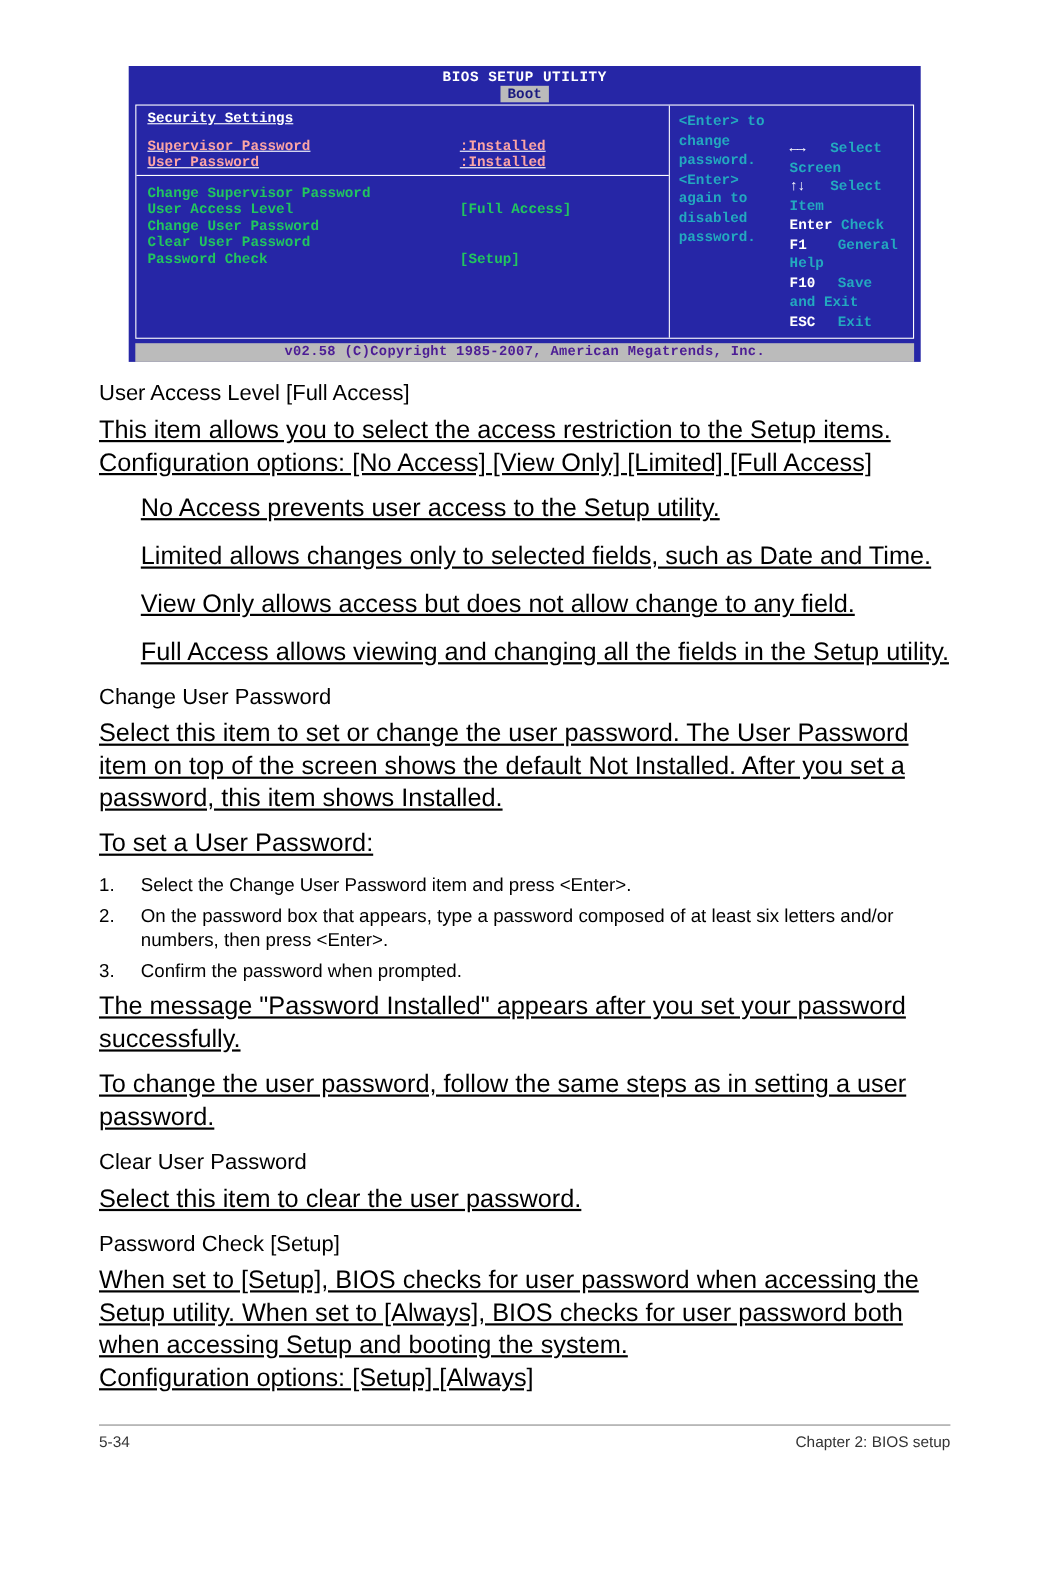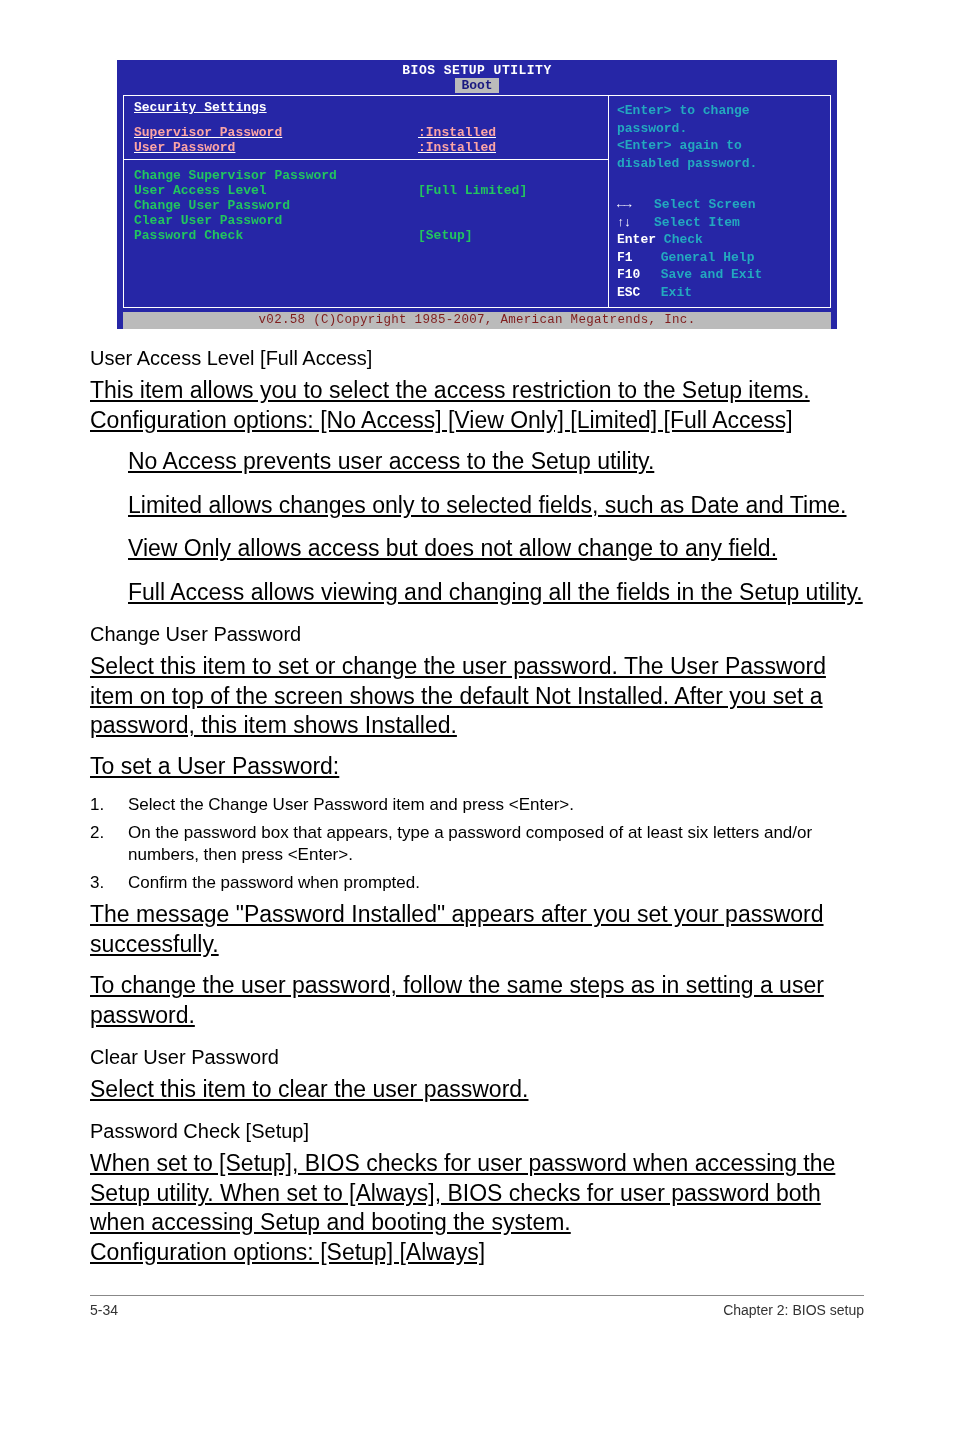--- a/index.html
+++ b/index.html
@@ -57,45 +57,44 @@
   }
   .bios-left-inner-rest {
     padding: 8px 10px 60px 10px;
   }
   .bios-right {
     width: 205px;
     padding: 6px 8px;
     color: #bbbbbb;
     font-weight: bold;
     display: flex;
-    flex-direction: column;
     justify-content: space-between;
   }
   .bios-right .help-top,
   .bios-right .help-bottom {
     line-height: 1.35;
   }
   .bios-right .help-bottom { padding-top: 24px; }
   .bios-grey { color: #fca5a5; }
   .bios-cyan { color: #22c55e; }
   .bios-white { color: #ffffff; }
   .bios-teal { color: #23a9bf; }
   .bios-row {
     display: flex;
   }
   .bios-row .lbl { flex: 1 1 auto; }
   .bios-row .val { width: 180px; }
   .arrows { letter-spacing: -1px; font-weight: bold; }
   .bios-footer {
     text-align: center;
     background: #bbbbbb;
-    color: #7f1d1d;
+    color: #4c1d95;
     padding: 1px 0 2px 0;
     margin: 0 6px 2px 6px;
-    font-weight: normal;
+    font-weight: bold;
     font-size: 12.5px;
     letter-spacing: 0.3px;
   }
 
   
   h3.doc-h {
     font-size: 20px;
     font-weight: normal;
     margin: 16px 0 4px 0;
   }
@@ -157,21 +156,21 @@
           </div>
           <div class="bios-row bios-grey">
             <span class="lbl">User Password</span>
             <span class="val">:Installed</span>
           </div>
         </div>
         <div class="bios-left-inner-rest">
           <div class="bios-cyan">Change Supervisor Password</div>
           <div class="bios-row">
             <span class="lbl bios-cyan">User Access Level</span>
-            <span class="val bios-cyan">[Full Limited]</span>
+            <span class="val bios-cyan">[Full Access]</span>
           </div>
           <div class="bios-cyan">Change User Password</div>
           <div class="bios-cyan">Clear User Password</div>
           <div class="bios-row">
             <span class="lbl bios-cyan">Password Check</span>
             <span class="val bios-cyan">[Setup]</span>
           </div>
         </div>
       </div>
       <div class="bios-right">

